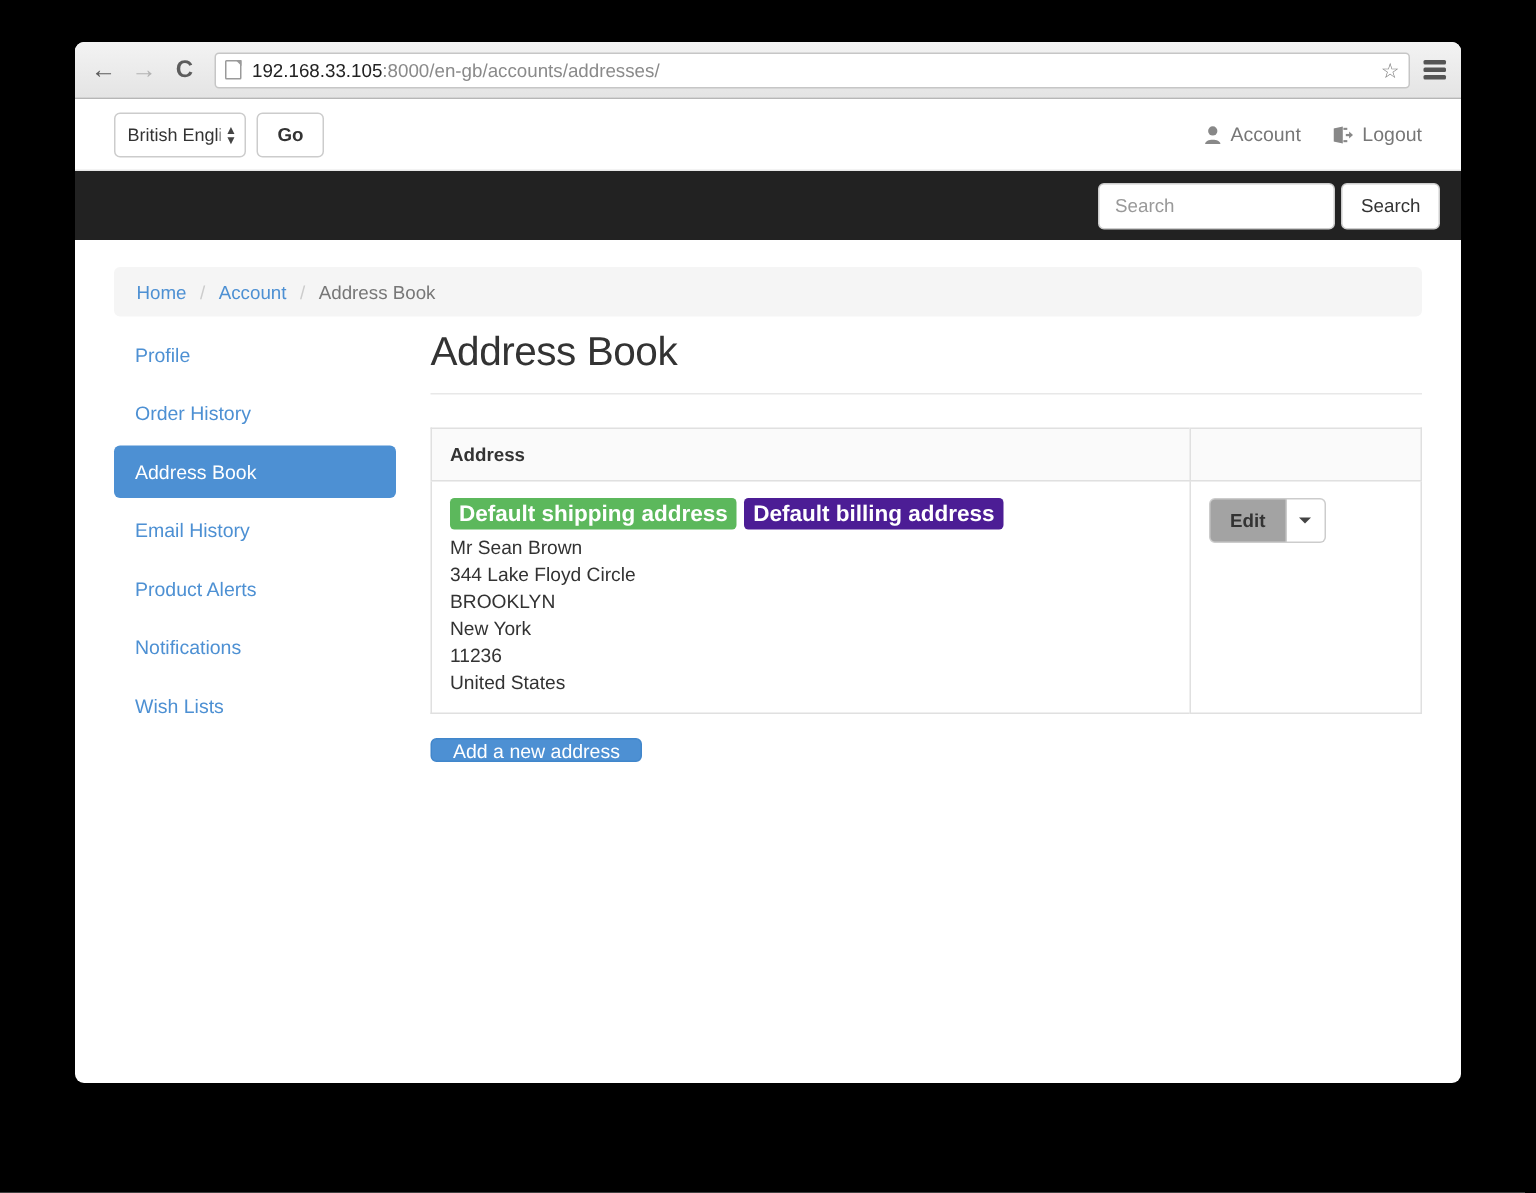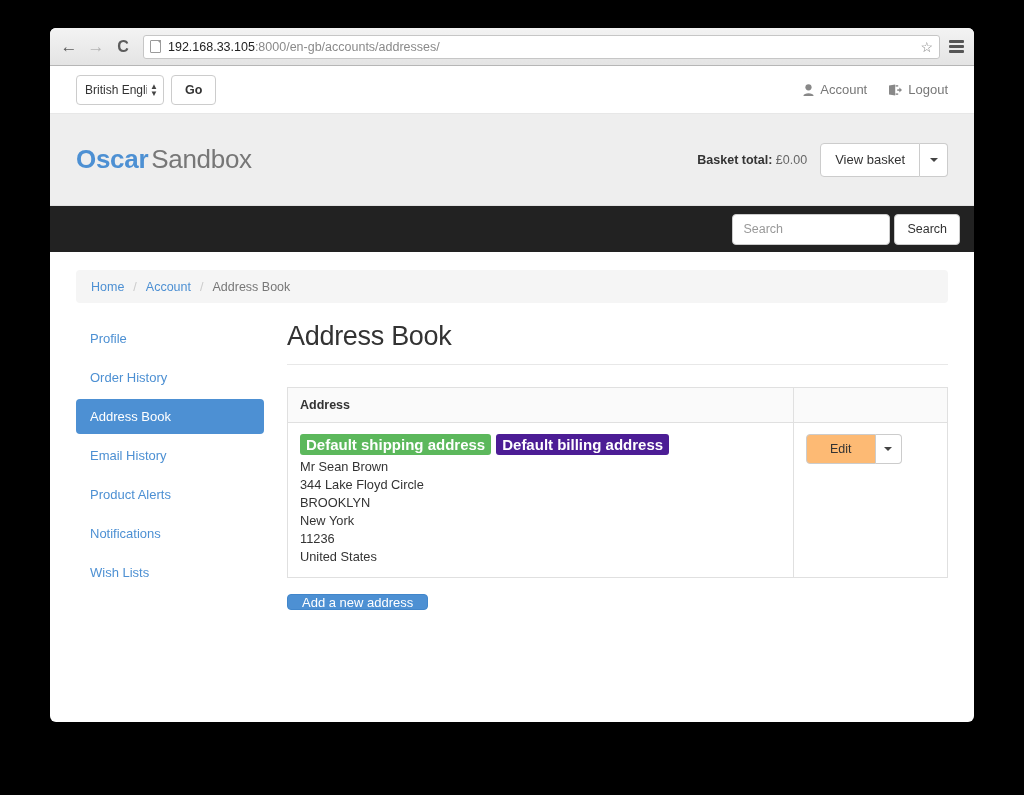--- a/index.html
+++ b/index.html
@@ -353,21 +353,21 @@
     display: flex;
     align-items: center;
     padding: 0 15px;
     font-size: 12.5px;
     gap: 9px;
   }
   .crumb-link { color: #4d90d3; }
   .crumb-sep { color: #ccc; }
   .crumb-active { color: #777; }
 
-  .columns { display: flex; margin-top: 18px; }
+  .columns { display: flex; margin-top: 8px; }
   .sidebar { width: 198px; flex: 0 0 auto; padding-right: 10px; }
   .side-item {
     display: block;
     font-size: 13px;
     color: #4d90d3;
     padding: 10px 14px;
     border-radius: 4px;
     margin-bottom: 4px;
   }
   .side-item.active { background: #4d90d3; color: #fff; }
@@ -416,29 +416,30 @@
     padding: 3px 6px;
     border-radius: 3px;
     line-height: 1;
     display: inline-block;
   }
   .badge.shipping { background: #5cb85c; }
   .badge.billing  { background: #4c1d95; }
   .addr-line { line-height: 18px; color: #333; }
 
   .edit-btn {
-    background: #fdba74;
+    background: #a3a3a3;
     border: 1px solid #ccc;
     color: #333;
     font-size: 12.5px;
     height: 30px;
-    padding: 0 23px;
+    padding: 0 13px;
     display: flex;
     align-items: center;
     border-radius: 4px 0 0 4px;
+    font-weight: bold;
   }
   .edit-caret {
     background: #fff;
     border: 1px solid #ccc;
     border-left: none;
     border-radius: 0 4px 4px 0;
     width: 26px;
     height: 30px;
     display: flex;
     align-items: center;
@@ -503,37 +504,20 @@
             <rect x="6.6" y="1.2" width="2.6" height="1.4" fill="#888"></rect>
             <rect x="6.6" y="9.4" width="2.6" height="1.4" fill="#888"></rect>
             <rect x="8.2" y="5.3" width="3.2" height="1.5" fill="#888"></rect>
             <path d="M10.4 3.6 L13 6 L10.4 8.4 Z" fill="#888"></path>
           </svg>
           <span>Logout</span>
         </div>
       </div>
     </div>
 
-    <div class="brandbar">
-      <div class="brand">
-        <span class="brand-oscar">Oscar</span><span class="brand-sub">Sandbox</span>
-      </div>
-      <div class="basket-area">
-        <div class="basket-total">
-          <b>Basket total:</b>
-          <span>£0.00</span>
-        </div>
-        <div class="btn-group">
-          <div class="btn-white">View basket</div>
-          <div class="btn-caret">
-            <span class="caret"></span>
-          </div>
-        </div>
-      </div>
-    </div>
 
     <div class="darknav">
       <div class="searchwrap">
         <div class="search-input">Search</div>
         <div class="search-btn">Search</div>
       </div>
     </div>
 
     <div class="content">
 

